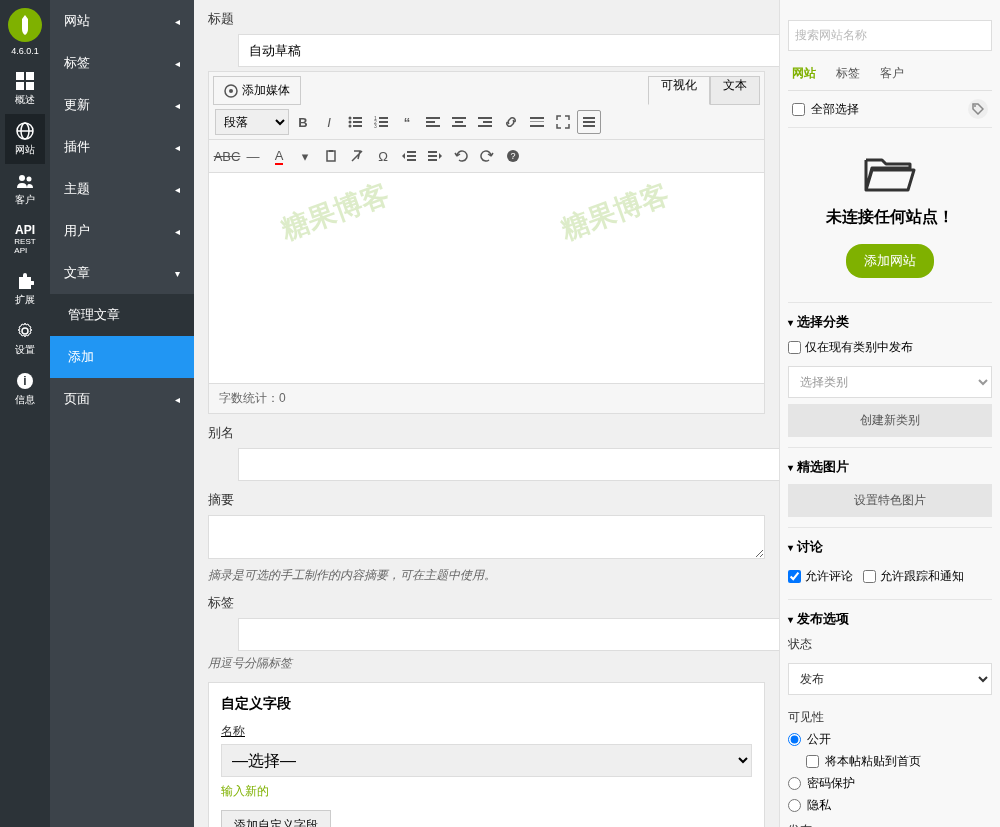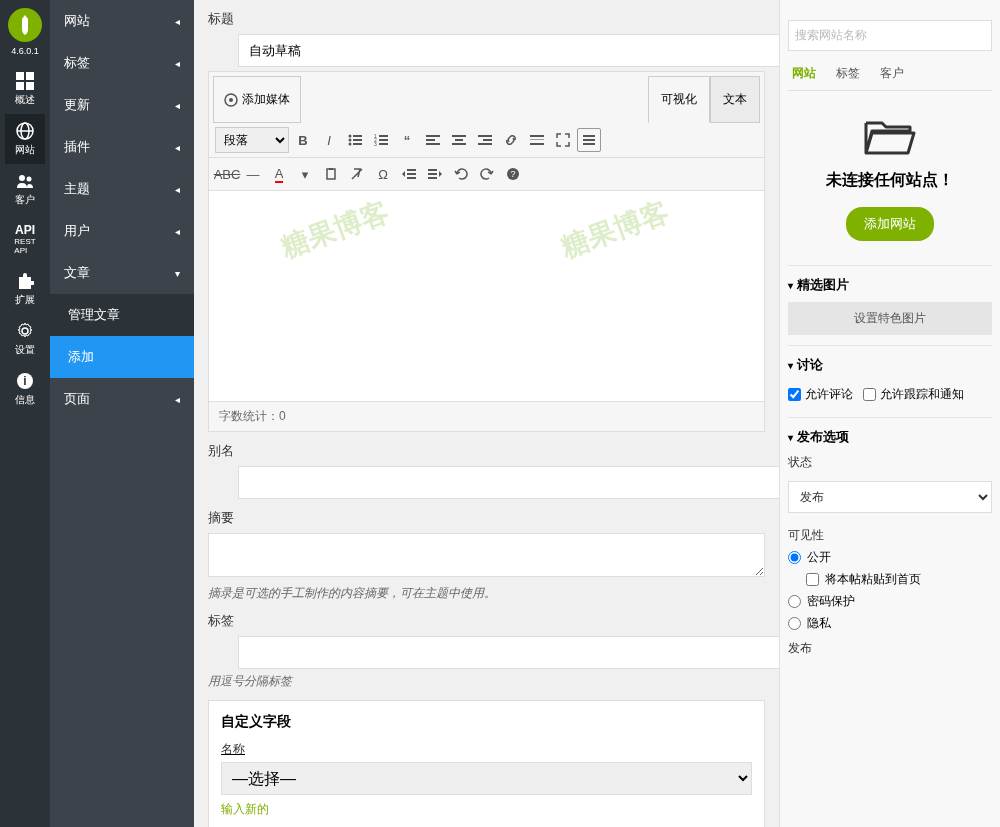--- a/index.html
+++ b/index.html
@@ -19,21 +19,21 @@
 .menu-sub .menu-item { padding-left: 18px; }
 .menu-item.active { background: #2196f3; }
 .arrow { font-size: 10px; }
 .main { flex: 1; padding: 0 14px; overflow-y: auto; background: #f0f0f0; }
 .label { font-size: 13px; color: #333; margin: 10px 0 6px; display: block; }
 .text-input { width: 100%; padding: 8px 10px; border: 1px solid #ddd; font-size: 13px; background: #fff; margin-left: 30px; }
 .editor-wrap { border: 1px solid #ddd; background: #f6f6f6; margin-top: 4px; }
 .editor-tabs { display: flex; justify-content: space-between; padding: 4px 4px 0; }
 .add-media { padding: 5px 10px; border: 1px solid #ccc; background: #f6f6f6; font-size: 12px; cursor: pointer; display: inline-flex; align-items: center; gap: 4px; }
 .tabs-right { display: flex; }
-.tab { padding: 14px 12px; border: 1px solid #ccc; background: #ebebeb; font-size: 12px; cursor: pointer; }
+.tab { padding: 0 12px; border: 1px solid #ccc; background: #ebebeb; font-size: 12px; cursor: pointer; }
 .tab.active { background: #f6f6f6; border-bottom-color: #f6f6f6; }
 .toolbar { display: flex; flex-wrap: wrap; padding: 4px 6px; background: #f6f6f6; border-bottom: 1px solid #ddd; gap: 2px; align-items: center; }
 .toolbar select { height: 26px; font-size: 12px; border: 1px solid #ccc; padding: 0 4px; min-width: 74px; }
 .tool-btn { width: 24px; height: 24px; display: flex; align-items: center; justify-content: center; cursor: pointer; font-size: 13px; color: #555; border-radius: 2px; }
 .tool-btn.boxed { border: 1px solid #999; }
 .tool-btn svg { width: 14px; height: 14px; fill: #555; }
 .editor-body { height: 210px; background: #fff; position: relative; }
 .word-count { padding: 6px 10px; font-size: 12px; color: #666; background: #f6f6f6; border-top: 1px solid #ddd; }
 .help-text { font-size: 12px; color: #666; font-style: italic; margin-top: 4px; }
 .textarea { width: 100%; min-height: 40px; padding: 6px; border: 1px solid #ddd; font-size: 13px; resize: vertical; }
@@ -354,28 +354,49 @@
   </div>
 </div>
 
 <div class="right-panel">
   <div class="search-box">搜索网站名称</div>
   <div class="rp-tabs">
     <div class="rp-tab active">网站</div>
     <div class="rp-tab">标签</div>
     <div class="rp-tab">客户</div>
   </div>
+  <div class="select-all">
+    <div class="select-all-left">
+      <input type="checkbox" style="">
+      <span>全部选择</span>
+    </div>
+    <div class="tag-icon">
+      <svg width="12" height="12" viewBox="0 0 12 12">
+          <path d="M1 1 h5 l5 5-5 5-5-5 z" fill="none" stroke="#888" stroke-width="1.5"></path>
+          <circle cx="3" cy="3" r="1" fill="#888"></circle>
+        </svg>
+    </div>
+  </div>
   <div class="empty-state">
     <svg viewBox="0 0 56 42">
         <path d="M4 8 h16 l4 4 h24 v4 H10 L4 38 V8 M10 18 h42 l-6 20 H4 z" fill="none" stroke="#333" stroke-width="3" stroke-linejoin="round"></path>
       </svg>
     <div class="empty-text">未连接任何站点！</div>
     <button class="btn-green">添加网站</button>
   </div>
 
+  <div class="panel-section">
+    <div class="panel-header">选择分类</div>
+    <div class="check-row">
+        <input type="checkbox" style="">
+        <span>仅在现有类别中发布</span>
+      </div>
+    <select class="select-flat"><option>选择类别</option></select>
+    <button class="btn-flat">创建新类别</button>
+  </div>
 
   <div class="panel-section">
     <div class="panel-header">精选图片</div>
     <button class="btn-flat">设置特色图片</button>
   </div>
 
   <div class="panel-section">
     <div class="panel-header">讨论</div>
     <div style="display:flex;gap:10px">
       <div class="check-row">

